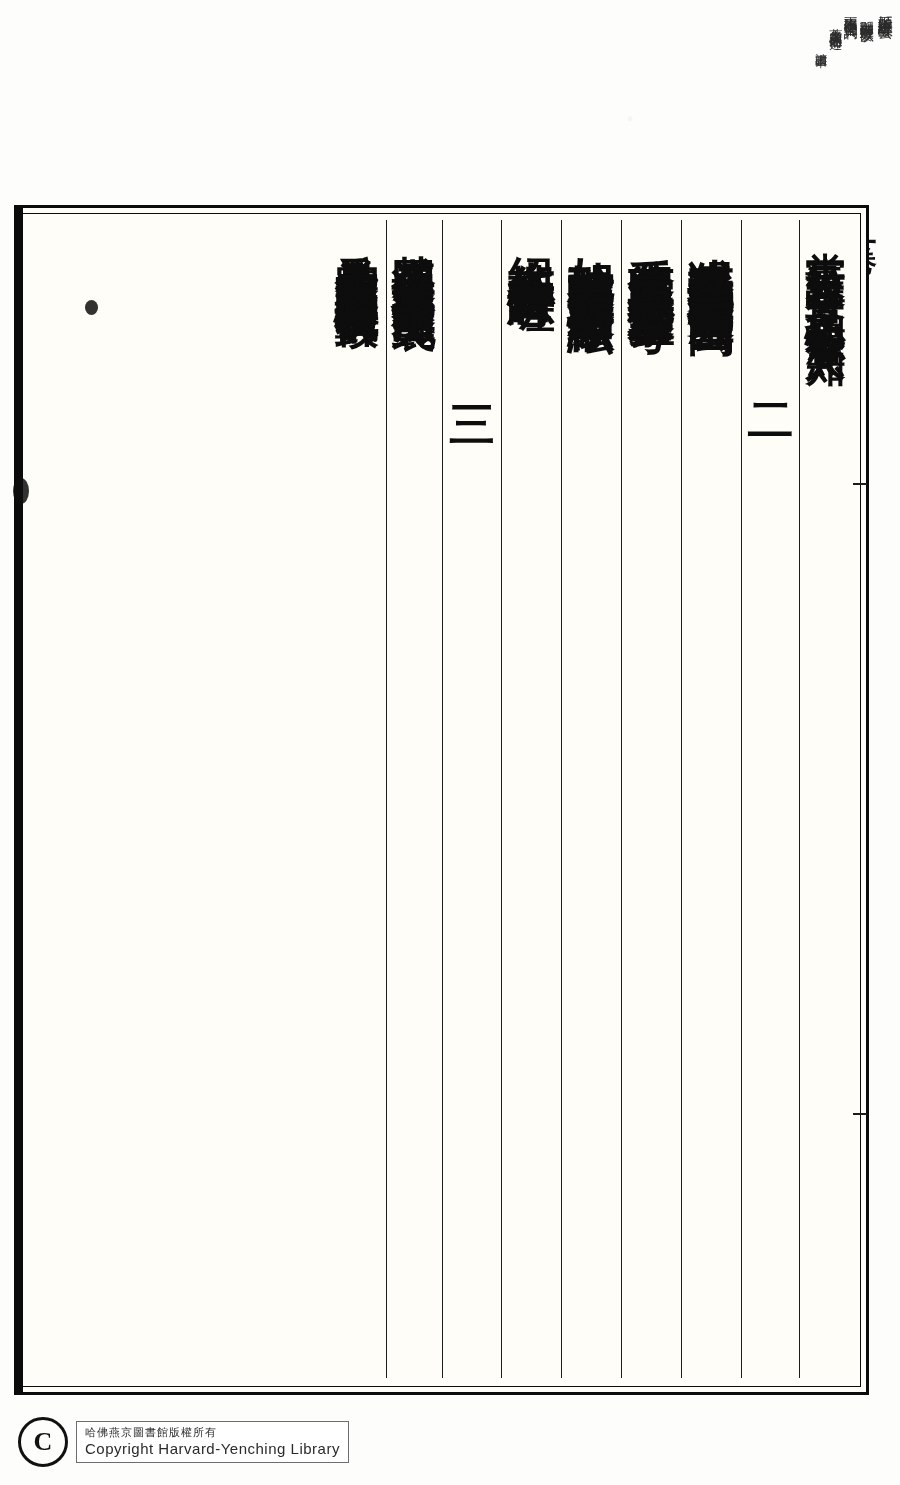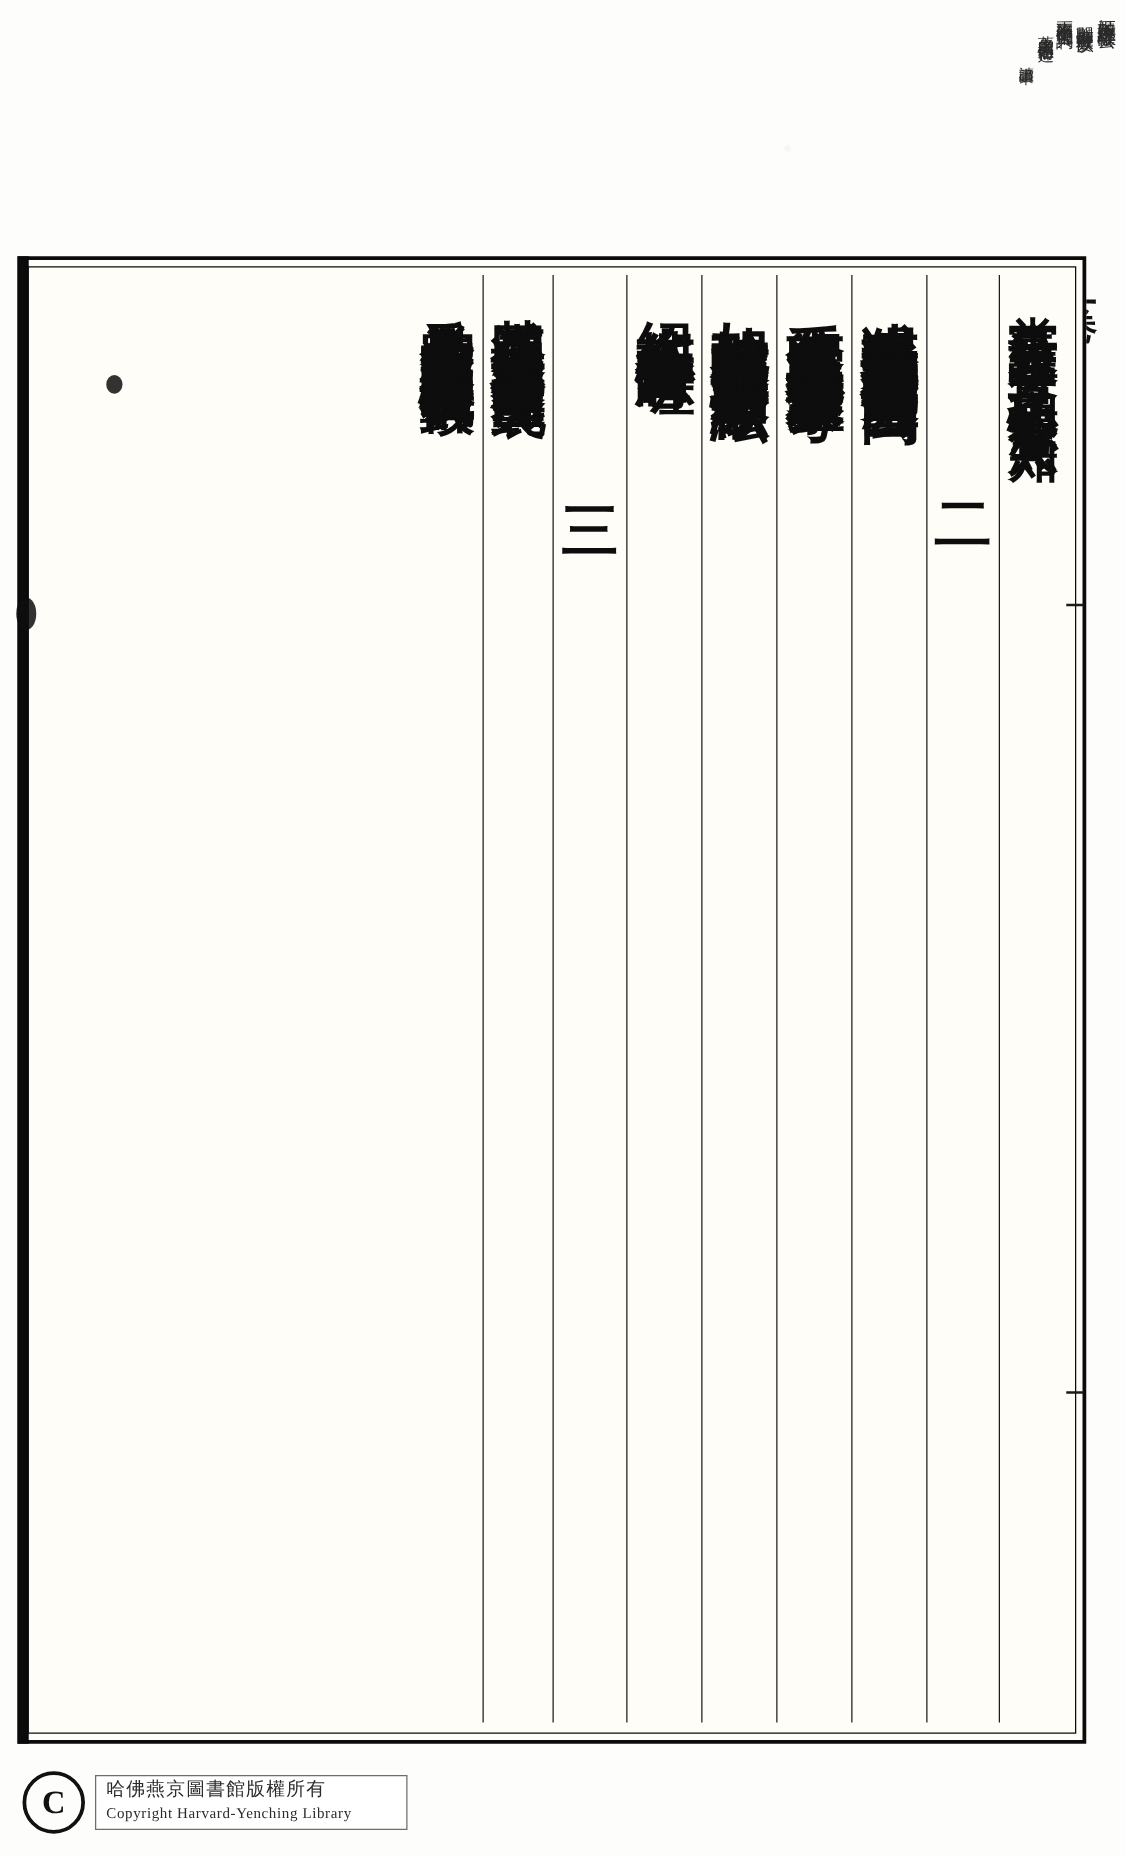--- a/index.html
+++ b/index.html
@@ -168,29 +168,29 @@
     font-weight: 700;
     color: #111;
   }
   .stamp-box {
     border: 1px solid #6d6d6d;
     background: #fff;
     padding: 4px 8px 5px 8px;
     min-width: 232px;
   }
   .stamp-cn {
-    font-family: Liberation Mono, monospace;
-    font-size: 15px;
+    font-family: Liberation Sans, sans-serif;
+    font-size: 11px;
     letter-spacing: 1px;
     color: #2b2b2b;
     line-height: 1.1;
   }
   .stamp-en {
-    font-family: Liberation Serif, serif;
-    font-size: 12px;
+    font-family: Liberation Sans, sans-serif;
+    font-size: 15px;
     letter-spacing: .5px;
     color: #2b2b2b;
     margin-top: 2px;
   }
 
   
   .tick {
     position: absolute;
     right: -1px;
     width: 14px;

